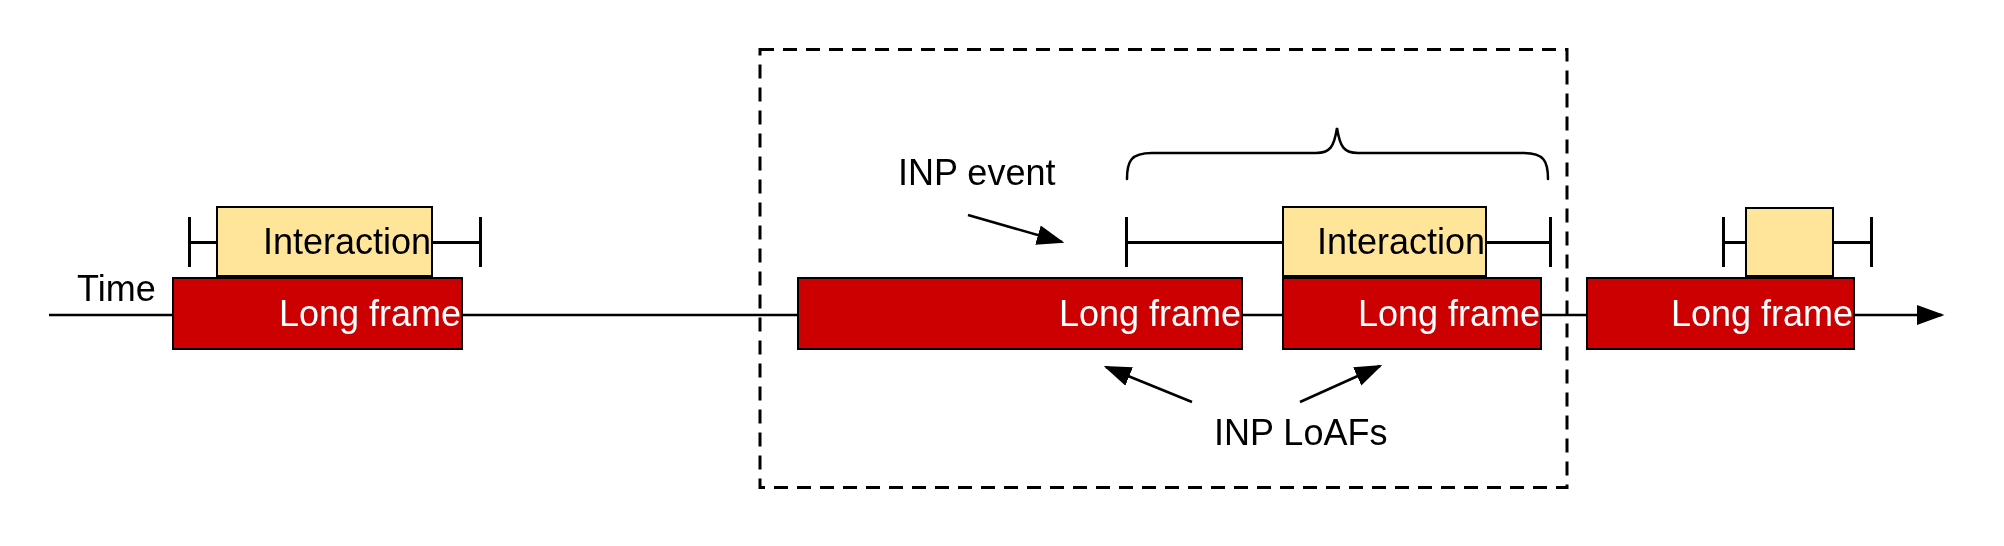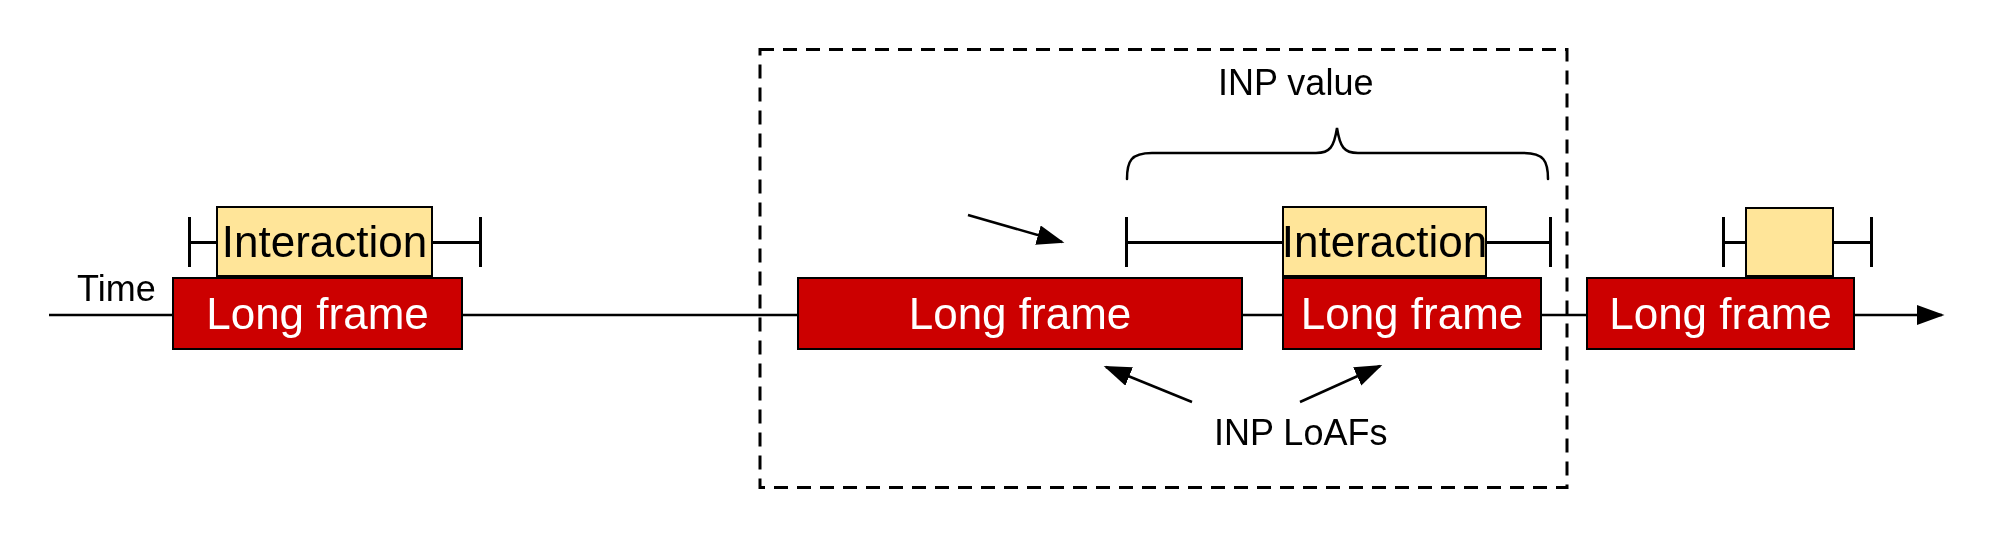--- a/index.html
+++ b/index.html
@@ -15,22 +15,22 @@
     width:2004px;height:546px;
     background:#ffffff;
     font-family:"Liberation Sans", sans-serif;
     overflow:hidden;
   }
   #lines{position:absolute;left:0;top:0;width:2004px;height:546px;pointer-events:none;}
   .box{
     position:absolute;
     box-sizing:border-box;
     border:2.5px solid var(--stroke);
-    display:flex;align-items:center;justify-content:center;
-    font-size:44px;
+    display:flex;align-items:center;justify-content:flex-end;
+    font-size:36px;
     white-space:nowrap;
   }
   .frame{
     top:277px;height:73px;
     background:var(--frame-fill);
     color:var(--frame-text);
   }
   .interaction{
     top:206px;height:71px;
     background:var(--interaction-fill);
@@ -109,16 +109,16 @@
     <span>Interaction</span>
   </div>
   <div class="box interaction" style="left:1282px;width:205px;">
     <span>Interaction</span>
   </div>
   <div class="box interaction" style="left:1745px;width:89px;top:207px;height:70px;">
     <span></span>
   </div>
 
   <div class="label" style="left:48px;top:268px;margin-left:29px;">Time</div>
-  <div class="label" style="left:1218px;top:62px;">INP value</div>
+  <div class="label" style="left:898px;top:152px;">INP event</div>
   <div class="label" style="left:1214px;top:412px;">INP LoAFs</div>
 
 </div>
 
 </body></html>

